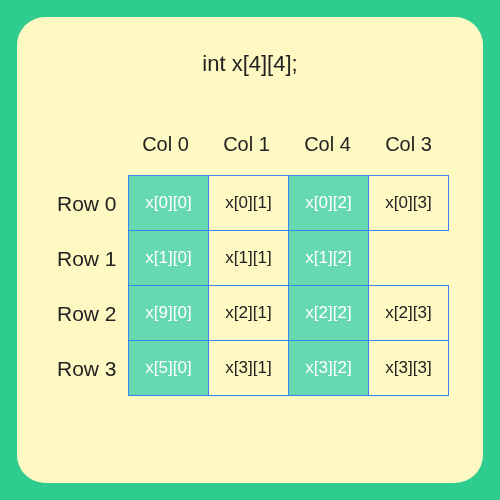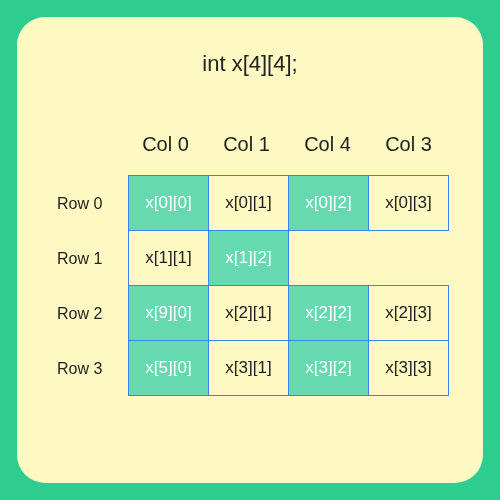--- a/index.html
+++ b/index.html
@@ -43,21 +43,21 @@
     font-size: 20px;
     color: #222;
     padding-bottom: 20px;
   }
   .row {
     display: flex;
     align-items: center;
   }
   .row-h {
     width: 72px;
-    font-size: 16px;
+    font-size: 21px;
     color: #222;
     text-align: left;
   }
   .cell {
     width: 81px;
     height: 56px;
     border: 1px solid #3b82f6;
     display: flex;
     align-items: center;
     justify-content: center;
@@ -94,20 +94,21 @@
       <div class="row">
         <div class="row-h">Row 0</div>
         <div class="cell hl">x[0][0]</div>
         <div class="cell">x[0][1]</div>
         <div class="cell hl">x[0][2]</div>
         <div class="cell">x[0][3]</div>
       </div>
 
       <div class="row">
         <div class="row-h">Row 1</div>
+        <div class="cell hl">x[1][0]</div>
         <div class="cell">x[1][1]</div>
         <div class="cell hl">x[1][2]</div>
       </div>
 
       <div class="row">
         <div class="row-h">Row 2</div>
         <div class="cell hl">x[9][0]</div>
         <div class="cell">x[2][1]</div>
         <div class="cell hl">x[2][2]</div>
         <div class="cell">x[2][3]</div>

